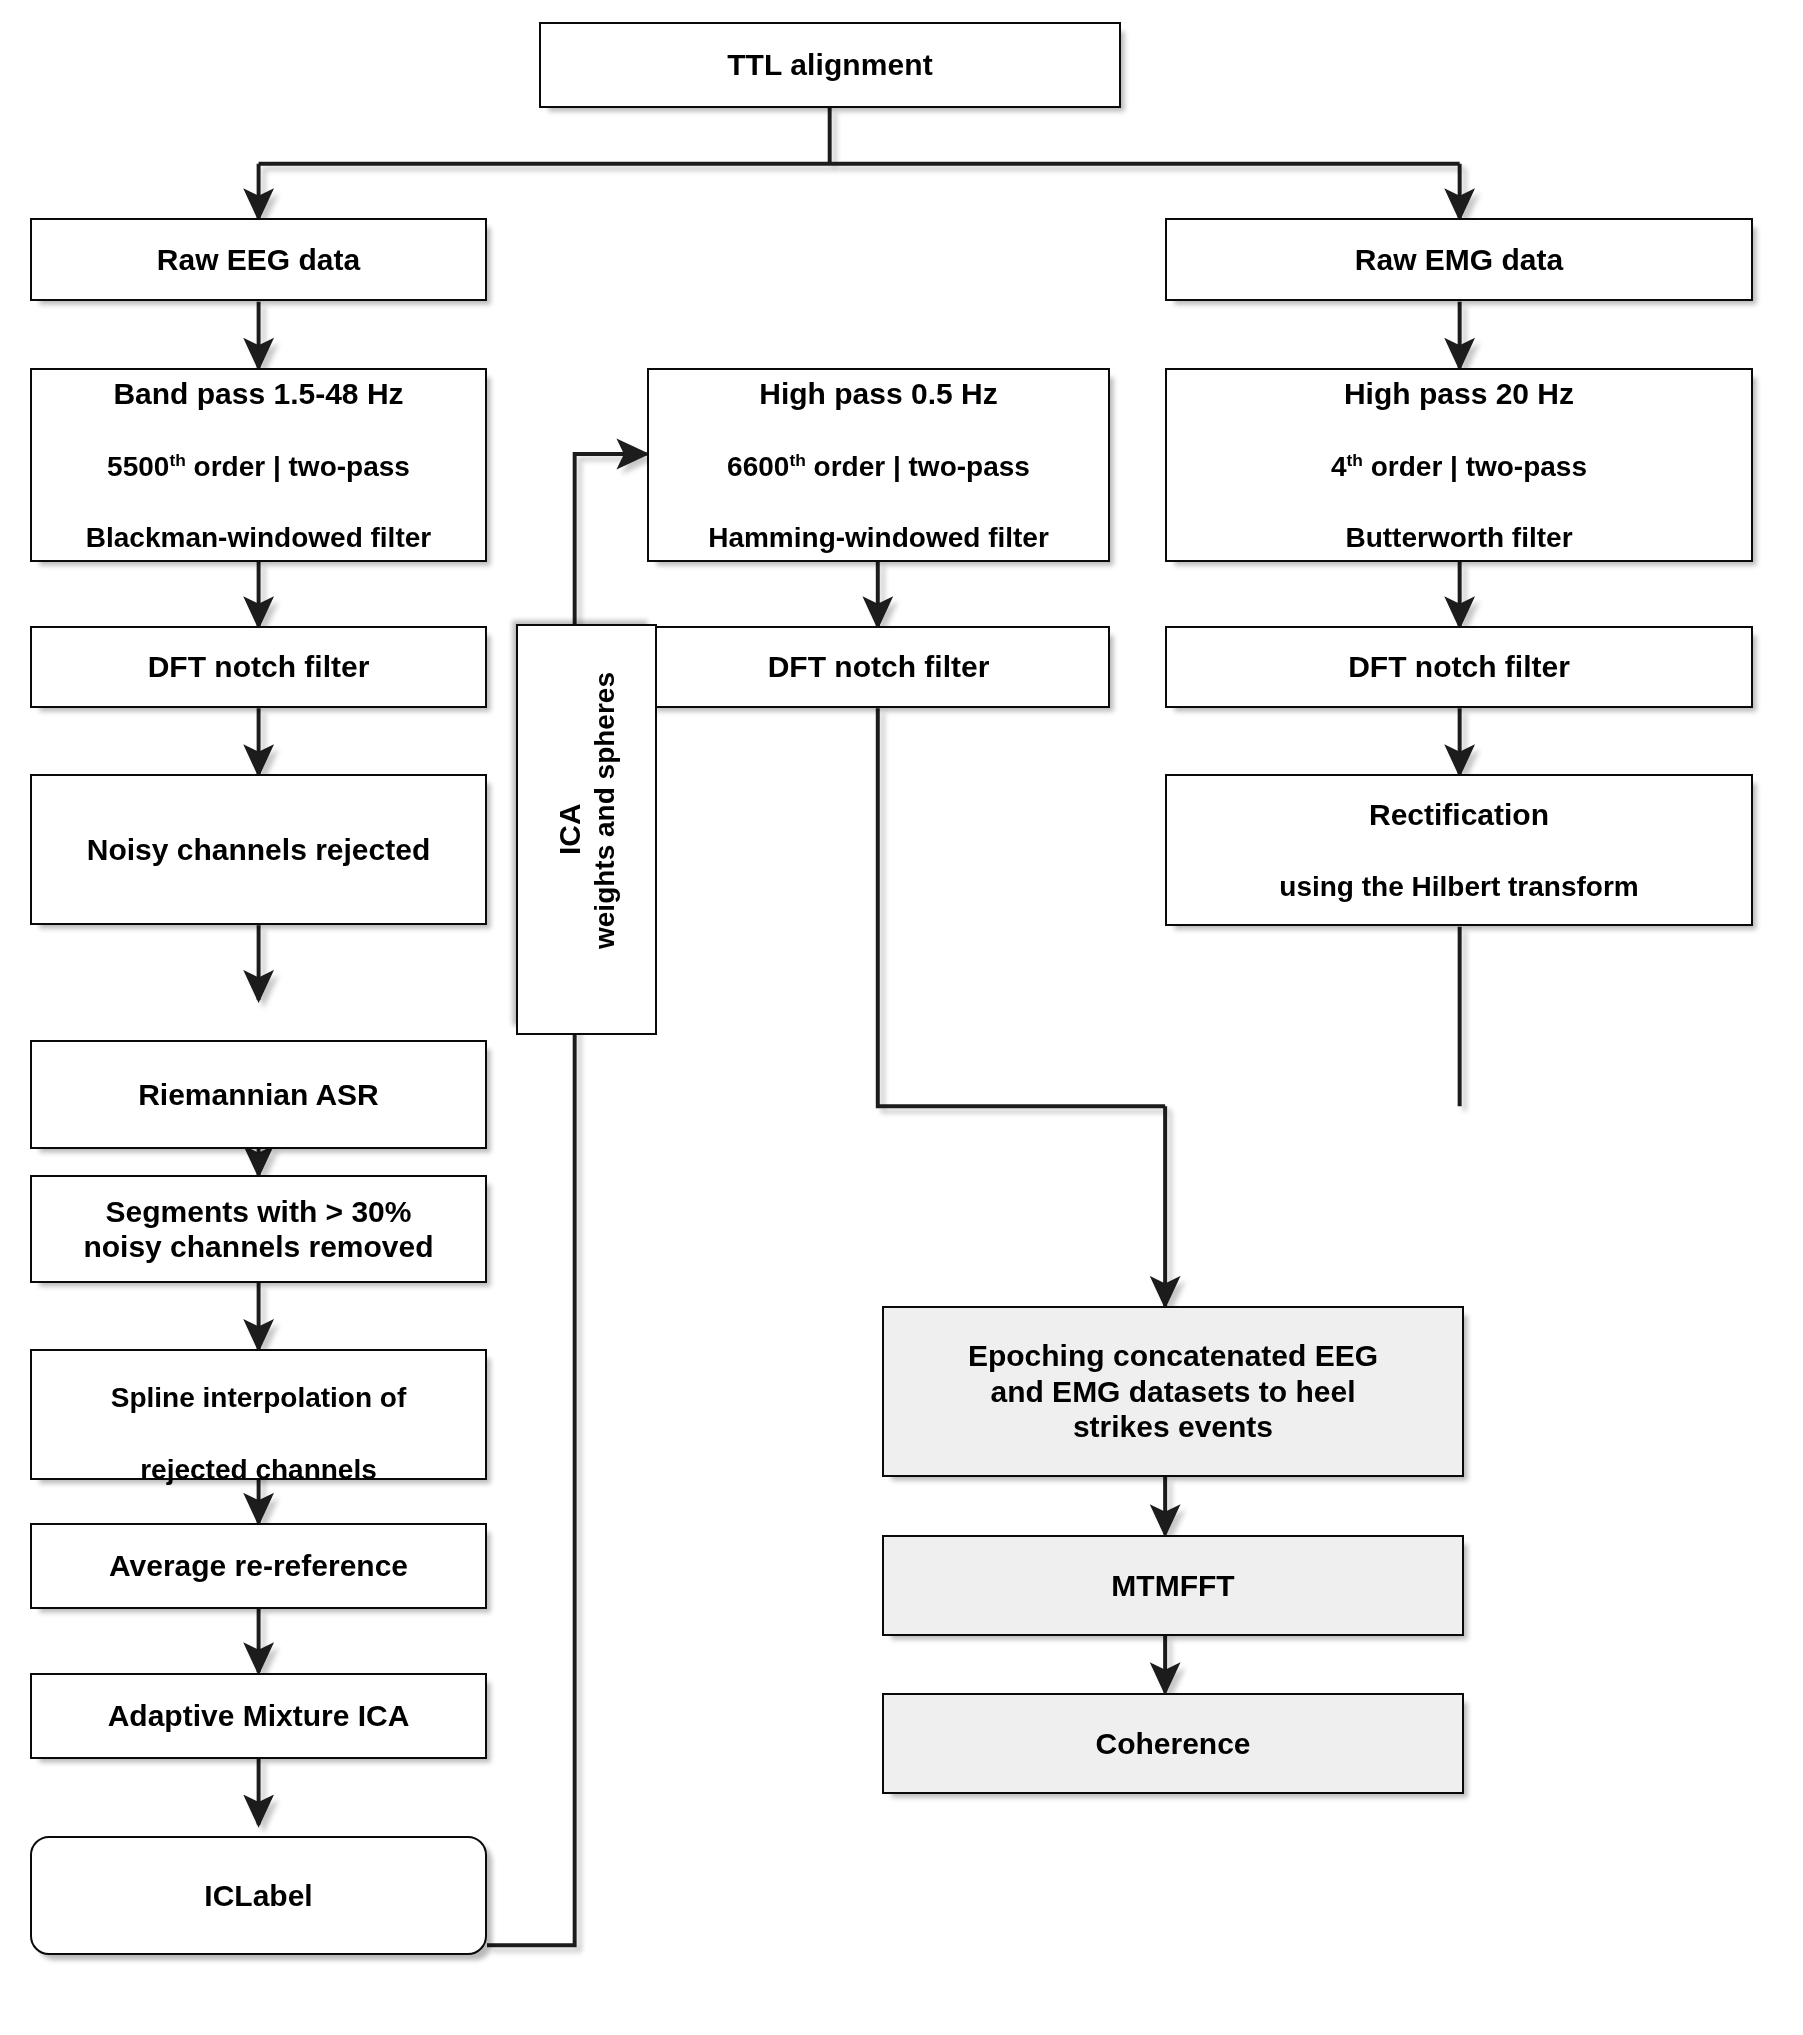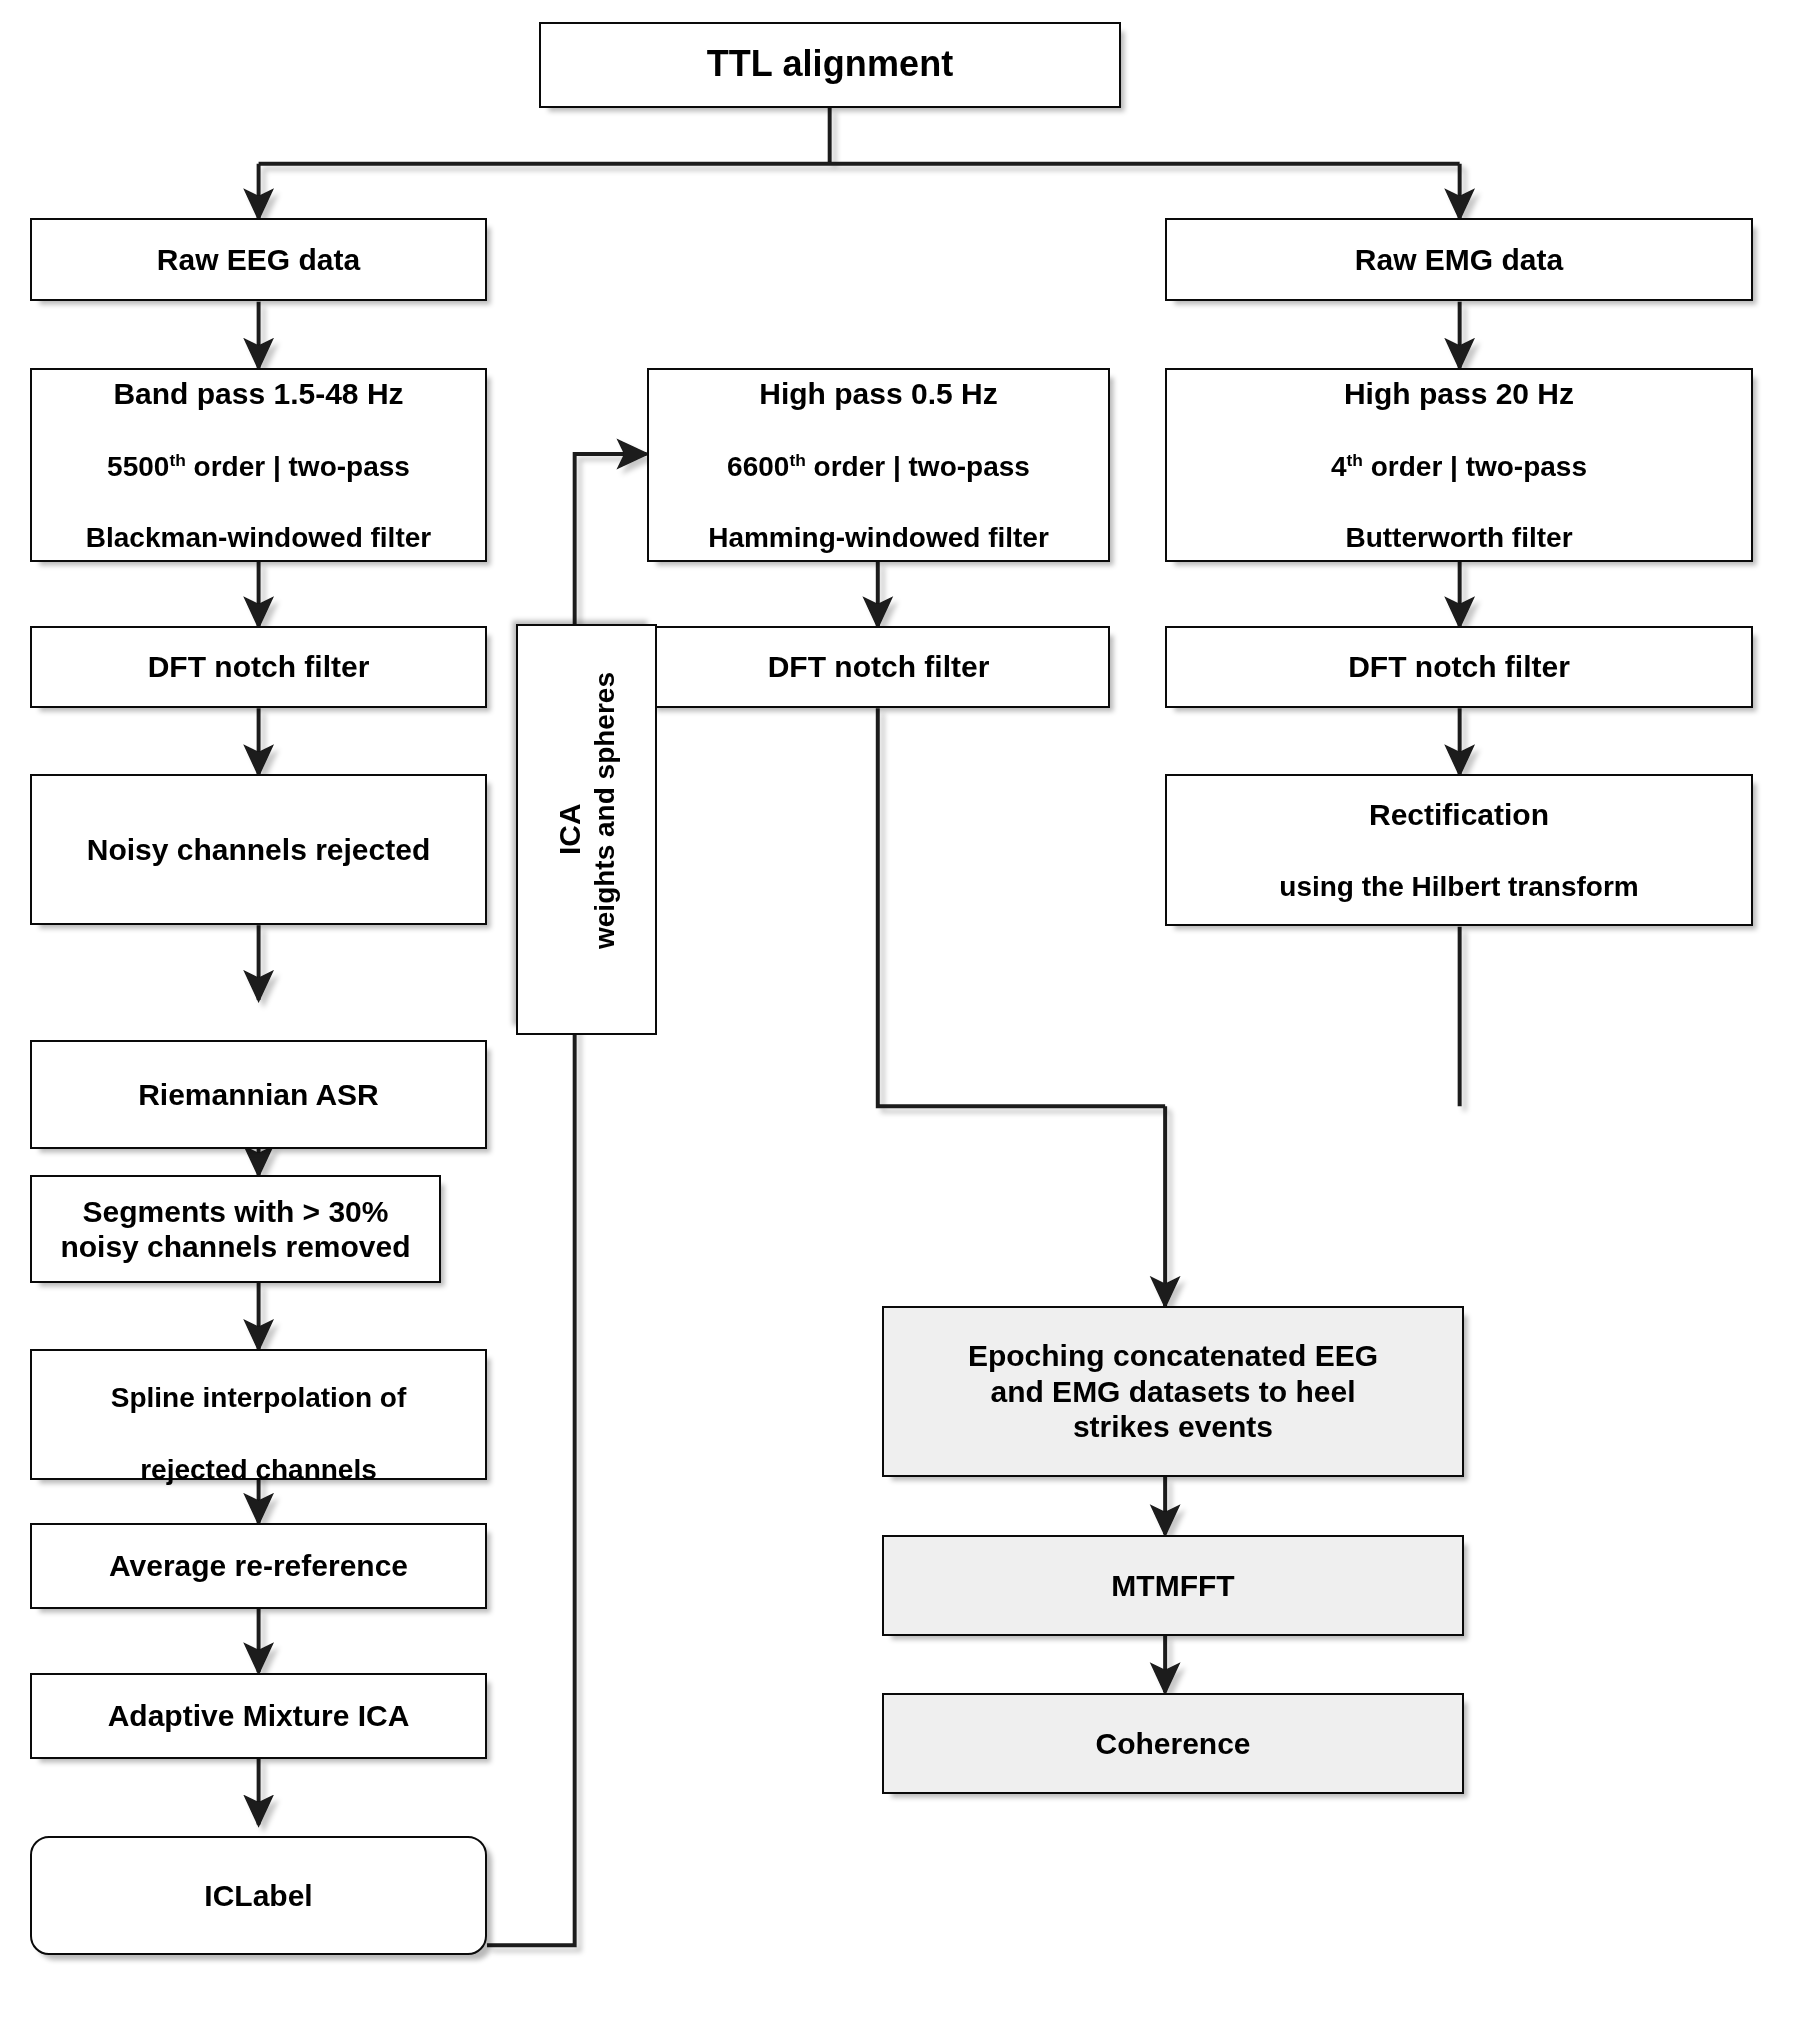--- a/index.html
+++ b/index.html
@@ -42,21 +42,21 @@
   }
   .node.shaded {
     background: #efefef;
   }
   .node .inner {
     width: 100%;
     padding: 0 7.2px;
     box-sizing: border-box;
   }
   .ttl-line-1 {
-    font-size: 36px;
+    font-size: 30px;
     font-weight: bold;
     letter-spacing: 0.1px;
   }
   .hdr {
     font-size: 30px;
     font-weight: bold;
     display: block;
   }
   .sub {
     font-size: 28px;
@@ -212,21 +212,21 @@
       <span class="sub">weights and spheres</span>
     </div>
   </div>
 
   <div class="node" style="left:30px; top:1000px; width:457px; height:109px;margin-top:40px;">
     <div class="inner">
       <span class="hdr">Riemannian ASR</span>
     </div>
   </div>
 
-  <div class="node" style="left:30px; top:1175px; width:411px; height:108px;">
+  <div class="node" style="left:30px; top:1175px; width:457px; height:108px;">
     <div class="inner">
       <span class="hdr">Segments with &gt; 30%</span>
       <span class="hdr">noisy channels removed</span>
     </div>
   </div>
 
   <div class="node" style="left:30px; top:1349px; width:457px; height:131px;">
     <div class="inner">
       <span class="sub">Spline  interpolation  of</span>
       <span class="sub">rejected channels</span>

